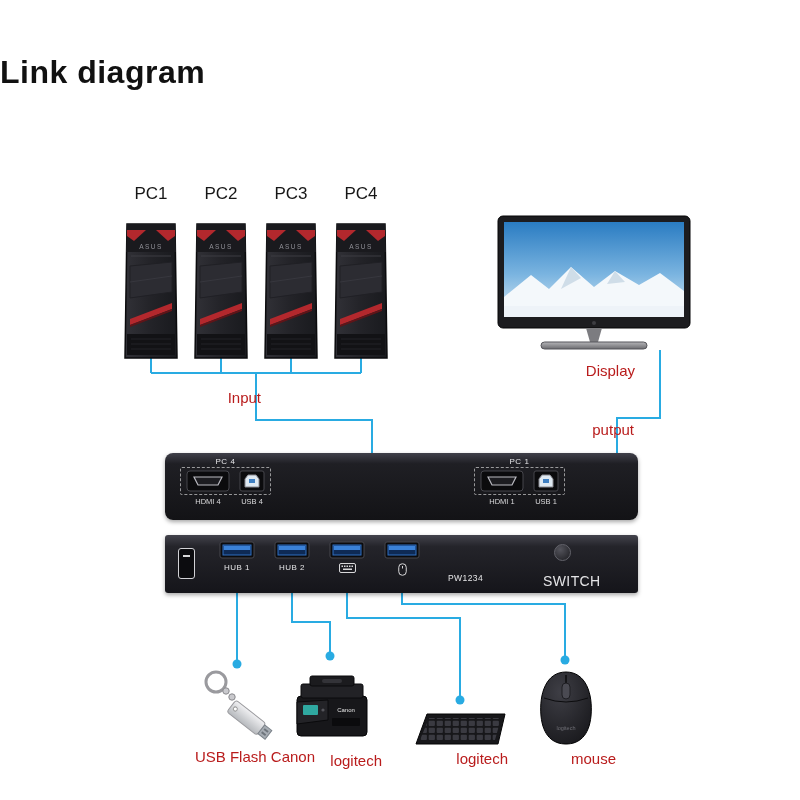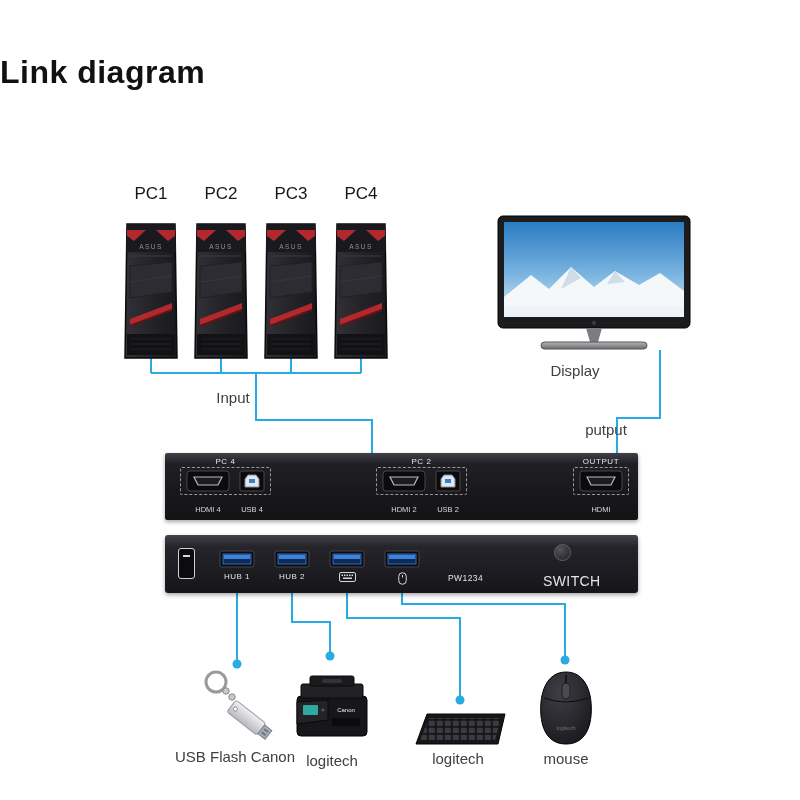--- a/index.html
+++ b/index.html
@@ -4,38 +4,38 @@
 <style>
   *{margin:0;padding:0;box-sizing:border-box}
   html,body{width:800px;height:800px}
   body{position:relative;background:#ffffff;font-family:"Liberation Sans",sans-serif;overflow:hidden;color:#161616}
   #title{position:absolute;top:54px;left:0;width:800px;text-align:left;font-size:32px;font-weight:700;letter-spacing:.5px;color:#111}
   
   .pc{position:absolute;top:184px;width:62px;display:flex;flex-direction:column;align-items:center;gap:18px;z-index:2}
   .pc-label{font-size:17px;color:#161616}
   
   #lines{position:absolute;left:0;top:0;z-index:1}
-  .caption{position:absolute;z-index:3;font-size:15px;color:#404040;text-align:center}
+  .caption{position:absolute;z-index:3;font-size:15px;color:#b91c1c;text-align:right}
   .device{position:absolute;z-index:2}
   
-  #kvm-rear{position:absolute;left:165px;top:453px;width:473px;height:67px;z-index:2;border-radius:2px;
+  #kvm-rear{position:absolute;left:165px;top:453px;width:473px;height:67px;z-index:2;border-radius:8px;
     background:linear-gradient(#40404a,#1f1f24 16%,#131316);box-shadow:0 2px 4px rgba(0,0,0,.35)}
   .rear-group{position:absolute;top:4px;display:flex;flex-direction:column;align-items:center;gap:1px}
   .rear-name{font-size:8px;color:#e6e6e8;letter-spacing:.6px;white-space:nowrap}
   .rear-ports{display:flex;align-items:center;gap:9px;border:1px dashed rgba(255,255,255,.55);border-radius:2px;padding:2px 5px}
-  .rear-labels{display:flex;gap:9px;margin-top:9px}
+  .rear-labels{display:flex;gap:9px;margin-top:1px}
   .rear-labels span{font-size:7.5px;color:#d9d9db;text-align:center;white-space:nowrap}
   .rear-labels .w-hdmi{width:44px}
   .rear-labels .w-usb{width:26px}
   
   #kvm-front{position:absolute;left:165px;top:535px;width:473px;height:58px;z-index:2;border-radius:3px;
     background:linear-gradient(#43434c,#24242a 20%,#15151a);box-shadow:0 2px 4px rgba(0,0,0,.35)}
   #power-switch{position:absolute;left:13px;top:13px;width:17px;height:31px;border:1px solid #d2d2d6;border-radius:3px;background:#0c0c0f}
   #power-switch .rocker-mark{width:7px;height:2px;background:#d8d8da;margin:6px auto 0}
-  .front-port-col{position:absolute;top:15px;width:36px;display:flex;flex-direction:column;align-items:center;gap:4px}
+  .front-port-col{position:absolute;top:6px;width:36px;display:flex;flex-direction:column;align-items:center;gap:4px}
   .front-port-label{font-size:8px;color:#e4e4e6;letter-spacing:.5px;white-space:nowrap}
   #front-indicators{position:absolute;left:283px;top:38px;display:flex;gap:0;font-size:8.5px;color:#e4e4e6;letter-spacing:.4px}
   #switch-label{position:absolute;left:378px;top:38px;font-size:14px;color:#e4e4e6;letter-spacing:.4px}
   #switch-button{position:absolute;left:389px;top:9px;width:17px;height:17px;border-radius:50%;
     background:radial-gradient(circle at 35% 30%,#54545c,#1b1b1f);border:1px solid #63636b}
 </style>
 </head>
 <body>
 
 <svg width="0" height="0" style="position:absolute" aria-hidden="true">
@@ -161,48 +161,36 @@
         <rect x="1" y="1" width="24" height="20" rx="2" fill="#0b0b0d" stroke="#46464c"></rect>
         <path d="M6,17 V9 L9,5 H17 L20,9 V17 Z" fill="#dfe9f2" stroke="#8a8a90"></path>
         <rect x="10" y="9" width="6" height="4" fill="#3f7fc1"></rect>
       </svg>
     </div>
     <div class="rear-labels">
       <span class="w-hdmi">HDMI 4</span>
       <span class="w-usb">USB 4</span>
     </div>
   </div>
-  <div class="rear-group" style="left:210px;width:93px">
-    <div class="rear-name">PC 2</div>
+  <div class="rear-group" style="left:308px;width:93px">
+    <div class="rear-name">PC 1</div>
     <div class="rear-ports">
       <svg width="44" height="22" viewBox="0 0 44 22">
         <rect x="1" y="1" width="42" height="20" rx="3" fill="#0b0b0d" stroke="#46464c"></rect>
         <path d="M8,7 H36 L32,15 H12 Z" fill="#1c1c20" stroke="#b9b9c0" stroke-width="1.2"></path>
       </svg>
       <svg width="26" height="22" viewBox="0 0 26 22">
         <rect x="1" y="1" width="24" height="20" rx="2" fill="#0b0b0d" stroke="#46464c"></rect>
         <path d="M6,17 V9 L9,5 H17 L20,9 V17 Z" fill="#dfe9f2" stroke="#8a8a90"></path>
         <rect x="10" y="9" width="6" height="4" fill="#3f7fc1"></rect>
       </svg>
     </div>
     <div class="rear-labels">
-      <span class="w-hdmi">HDMI 2</span>
-      <span class="w-usb">USB 2</span>
-    </div>
-  </div>
-  <div class="rear-group" style="left:407px;width:58px">
-    <div class="rear-name">OUTPUT</div>
-    <div class="rear-ports">
-      <svg width="44" height="22" viewBox="0 0 44 22">
-        <rect x="1" y="1" width="42" height="20" rx="3" fill="#0b0b0d" stroke="#46464c"></rect>
-        <path d="M8,7 H36 L32,15 H12 Z" fill="#1c1c20" stroke="#b9b9c0" stroke-width="1.2"></path>
-      </svg>
-    </div>
-    <div class="rear-labels">
-      <span class="w-hdmi">HDMI</span>
+      <span class="w-hdmi">HDMI 1</span>
+      <span class="w-usb">USB 1</span>
     </div>
   </div>
 </div>
 
 <div id="kvm-front">
   <div id="power-switch">
       <div class="rocker-mark"></div>
     </div>
 
   <div class="front-port-col" style="left:54px">

